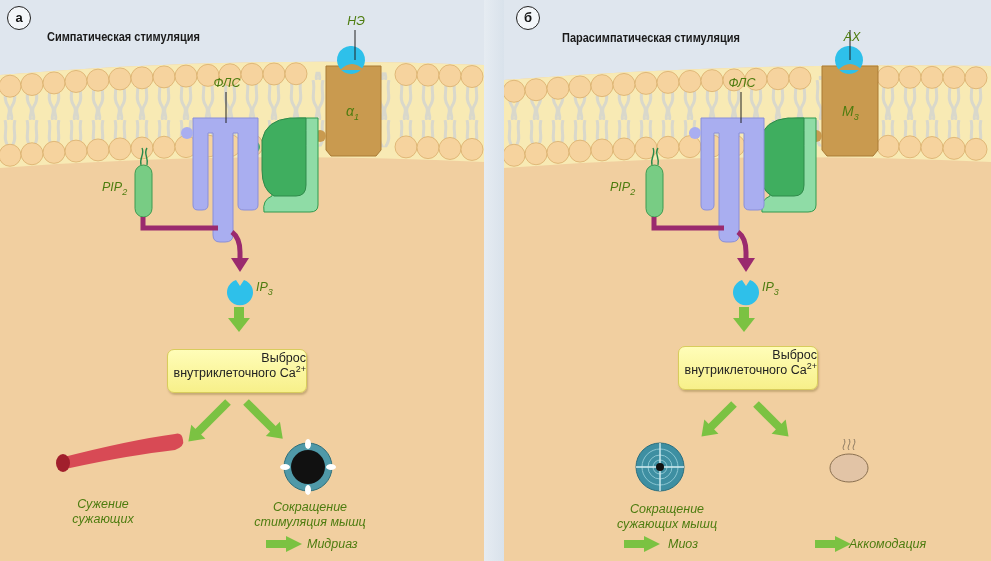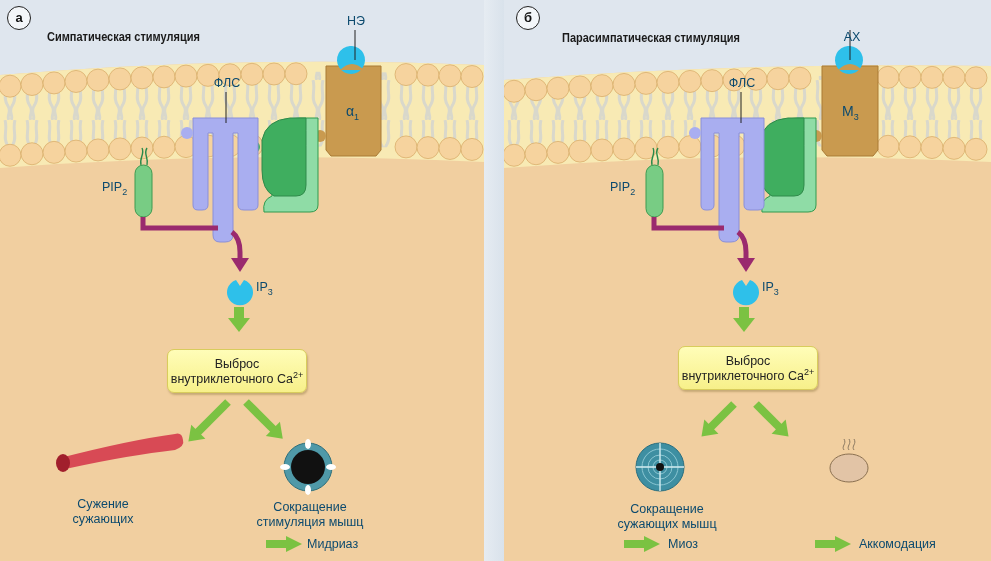--- a/index.html
+++ b/index.html
@@ -2,25 +2,25 @@
 <html><head>
 <meta charset="utf-8">
 <style>
   html, body { margin:0; padding:0; }
   body { width:991px; height:561px; position:relative; overflow:hidden; background:#dfe6ee; font-family:"Liberation Sans", sans-serif; }
   .panel { position:absolute; top:0; height:561px; overflow:hidden; }
   .panel-a { left:0; width:484px; }
   .panel-b { left:504px; width:487px; }
   .panel svg { position:absolute; left:0; top:0; }
   .gap { position:absolute; left:484px; top:0; width:20px; height:561px; background:linear-gradient(90deg,#e6ecf2,#d9e2eb); }
-  .lbl { position:absolute; color:#0c4a6e; font-size:12.5px; line-height:15px; white-space:nowrap; }
+  .lbl { position:absolute; color:#4d7c0f; font-size:12.5px; line-height:15px; white-space:nowrap;font-style:italic; }
   .ctr { text-align:center; transform:translateX(-50%); }
   .title { position:absolute; font-weight:bold; font-size:12.5px; color:#1a1a1a; transform:scaleX(0.88); transform-origin:left; white-space:nowrap; }
   .badge { position:absolute; width:22px; height:22px; border:1.6px solid #222; border-radius:50%; background:#f3f6f9; font-weight:bold; font-size:13px; text-align:center; line-height:21px; color:#111; }
-  .cabox { position:absolute; width:140px; height:44px; background:linear-gradient(#fffdb8,#f7f08a); border:1px solid #d8cc5c; border-radius:7px; box-shadow:1px 2px 2px rgba(120,100,40,0.35); text-align:center; font-size:12.5px; color:#222; line-height:15px; padding-top:7px; box-sizing:border-box; }
+  .cabox { position:absolute; width:140px; height:44px; background:linear-gradient(#fffdb8,#f7f08a); border:1px solid #d8cc5c; border-radius:7px; box-shadow:1px 2px 2px rgba(120,100,40,0.35); text-align:right; font-size:12.5px; color:#222; line-height:15px; padding-top:1px; box-sizing:border-box; }
   .cabox sup { font-size:9px; line-height:0; }
   sub { font-size:9px; }
 </style>
 </head>
 <body>
 
 <div class="gap"></div>
 
 <div class="panel panel-a">
   <svg width="484" height="561">
@@ -259,14 +259,14 @@
   <div class="lbl" style="left:258px;top:280px;"><span>IP</span><sub>3</sub></div>
   <div class="cabox" style="left:174px;top:346px;">
     <div>Выброс</div>
     <div><span>внутриклеточного Ca</span><sup>2+</sup></div>
   </div>
   <div class="lbl ctr" style="left:163px;top:502px;">
     <div>Сокращение</div>
     <div>сужающих мышц</div>
   </div>
   <div class="lbl" style="left:164px;top:537px;">Миоз</div>
-  <div class="lbl" style="left:355px;top:537px;">Аккомодация</div>
+  <div class="lbl" style="left:345px;top:537px;">Аккомодация</div>
 </div>
 
 </body></html>

